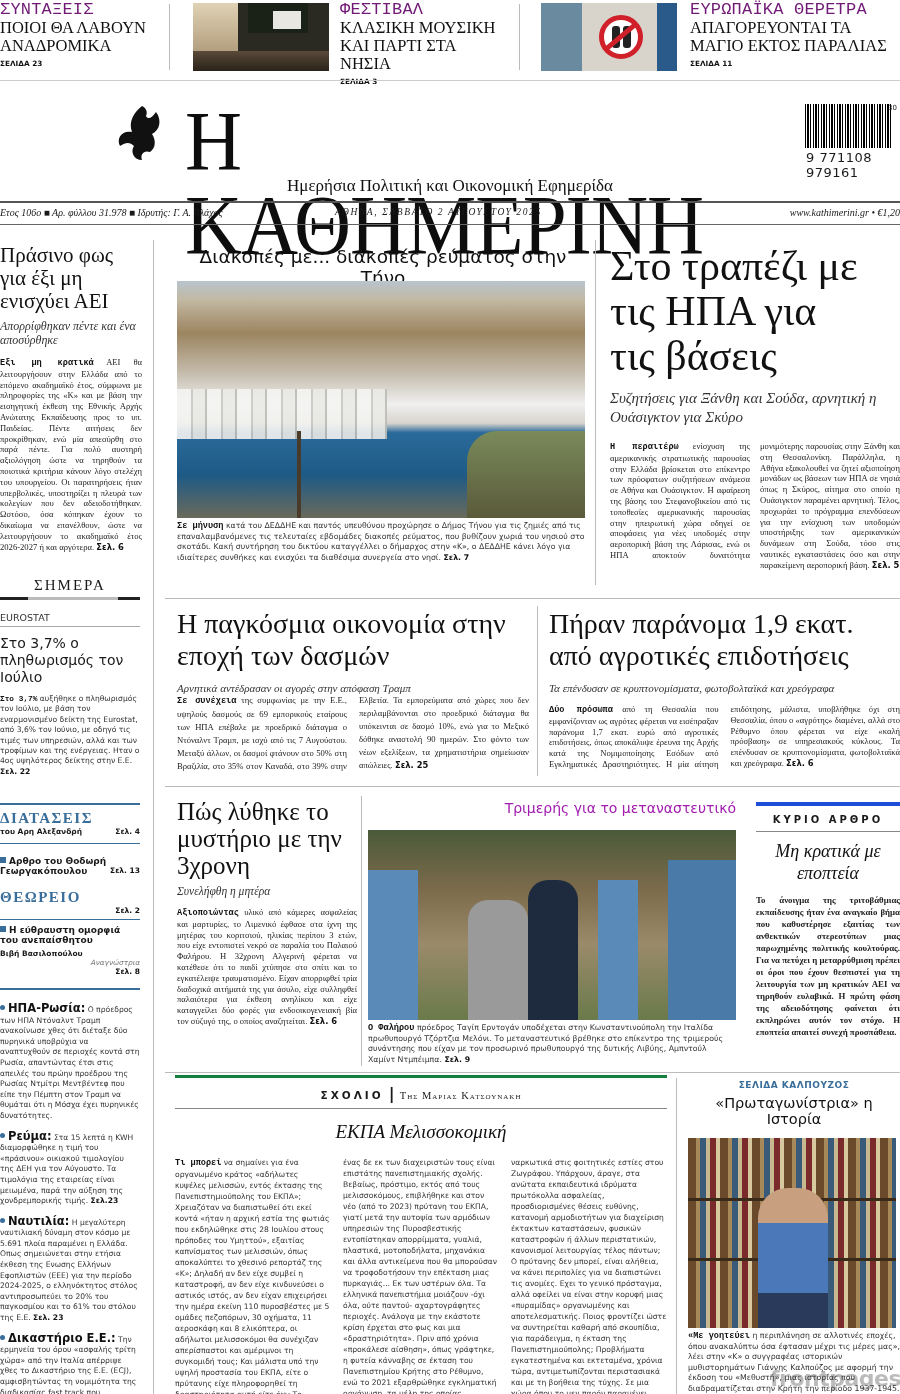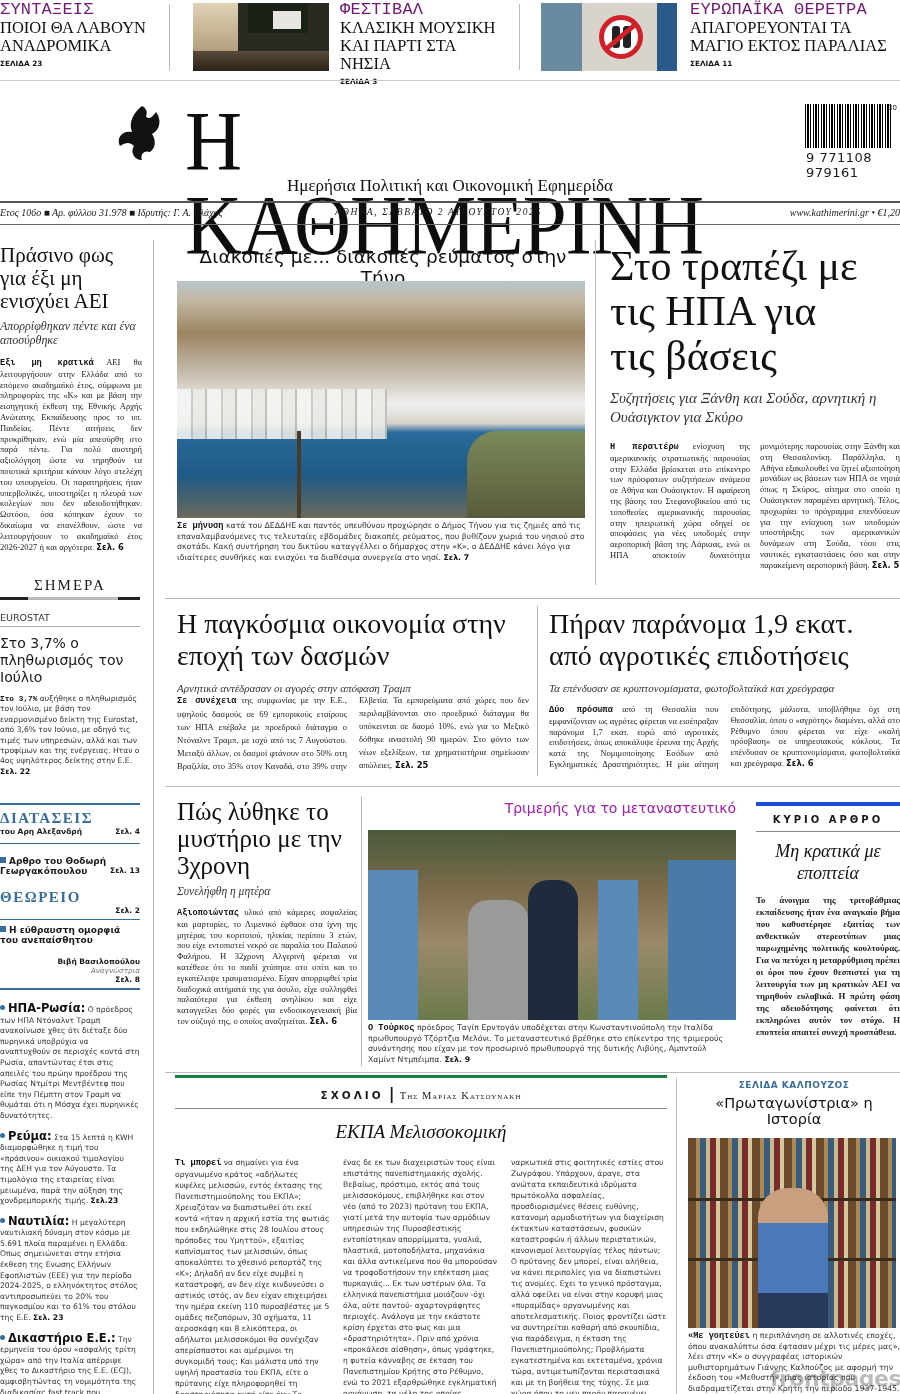--- a/index.html
+++ b/index.html
@@ -116,21 +116,21 @@
   <span class="bullet-sq"></span><span>Αρθρο του Θοδωρή Γεωργακόπουλου</span>
   <div class="page" style="text-align:right;margin-top:-10px;font-size:7.5px;">Σελ. 13</div>
 </div>
 <div class="abs" style="left:0;top:889px;width:140px;">
   <div class="sidebar-box-title">ΘΕΩΡΕΙΟ</div>
   <div class="page" style="text-align:right;font-size:7.5px;">Σελ. 2</div>
 </div>
 <div class="hline" style="left:0;top:919px;width:140px;background:#3a6e9a;"></div>
 <div class="abs" style="left:0;top:925px;width:140px;font-size:9px;font-weight:bold;">
   <span class="bullet-sq"></span><span>Η εύθραυστη ομορφιά του ανεπαίσθητου</span>
-  <div style="text-align:right;font-size:7.5px;margin-top:12px;">Βιβή Βασιλοπούλου</div>
+  <div style="font-size:7.5px;margin-top:4px;">Βιβή Βασιλοπούλου</div>
   <div style="text-align:right;font-size:7.3px;font-style:italic;font-weight:normal;color:#777;">Αναγνώστρια</div>
   <div class="page" style="text-align:right;font-size:7.5px;">Σελ. 8</div>
 </div>
 <div class="hline" style="left:0;top:988px;width:140px;height:2px;background:#3a6e9a;"></div>
 
 <div class="abs body-sans" style="left:0;top:1003px;width:140px;font-size:7.6px;line-height:10.6px;">
   <div style="margin-bottom:9px;"><span class="dot"></span><span class="brief-title">ΗΠΑ-Ρωσία:</span> <span>Ο πρόεδρος των ΗΠΑ Ντόναλντ Τραμπ ανακοίνωσε χθες ότι διέταξε δύο πυρηνικά υποβρύχια να αναπτυχθούν σε περιοχές κοντά στη Ρωσία, απαντώντας έτσι στις απειλές του πρώην προέδρου της Ρωσίας Ντμίτρι Μεντβέντεφ που είπε την Πέμπτη στον Τραμπ να θυμάται ότι η Μόσχα έχει πυρηνικές δυνατότητες.</span></div>
   <div style="margin-bottom:9px;"><span class="dot"></span><span class="brief-title">Ρεύμα:</span> <span>Στα 15 λεπτά η KWH διαμορφώθηκε η τιμή του «πράσινου» οικιακού τιμολογίου της ΔΕΗ για τον Αύγουστο. Τα τιμολόγια της εταιρείας είναι μειωμένα, παρά την αύξηση της χονδρεμπορικής τιμής.</span> <span class="page" style="font-size:7.6px">Σελ.23</span></div>
   <div style="margin-bottom:9px;"><span class="dot"></span><span class="brief-title">Ναυτιλία:</span> <span>Η μεγαλύτερη ναυτιλιακή δύναμη στον κόσμο με 5.691 πλοία παραμένει η Ελλάδα. Οπως σημειώνεται στην ετήσια έκθεση της Ενωσης Ελλήνων Εφοπλιστών (ΕΕΕ) για την περίοδο 2024-2025, ο ελληνόκτητος στόλος αντιπροσωπεύει το 20% του παγκοσμίου και το 61% του στόλου της Ε.Ε.</span> <span class="page" style="font-size:7.6px">Σελ. 23</span></div>
   <div><span class="dot"></span><span class="brief-title">Δικαστήριο Ε.Ε.:</span> <span>Την ερμηνεία του όρου «ασφαλής τρίτη χώρα» από την Ιταλία απέρριψε χθες το Δικαστήριο της Ε.Ε. (ECJ), αμφισβητώντας τη νομιμότητα της διαδικασίας fast track που εφαρμόζει η Ρώμη για τη μεταγωγή αιτούντων άσυλο και την κράτησή τους στην Αλβανία.</span> </div>
@@ -192,21 +192,21 @@
 
 <div class="abs sans" style="left:368px;top:800px;width:368px;text-align:right;font-size:14px;color:#a21caf;">Τριμερής για το μεταναστευτικό</div>
 <div class="photo" style="left:368px;top:830px;width:368px;height:190px;background:linear-gradient(180deg,#4a5a3a 0%,#7a6a4a 30%,#9a8a6a 60%,#6a7a4a 100%);">
   <div class="abs" style="left:0;top:40px;width:50px;height:150px;background:#5a8ab8;"></div>
   <div class="abs" style="left:100px;top:70px;width:60px;height:120px;background:#9a9a9a;border-radius:20px 20px 0 0;"></div>
   <div class="abs" style="left:160px;top:50px;width:50px;height:140px;background:#1e2a3e;border-radius:20px 20px 0 0;"></div>
   <div class="abs" style="left:230px;top:50px;width:40px;height:140px;background:#5a8ab8;"></div>
   <div class="abs" style="left:300px;top:30px;width:68px;height:160px;background:#4a7aa8;"></div>
 </div>
 <div class="abs body-sans" style="left:368px;top:1023px;width:368px;font-size:7.8px;line-height:10.7px;">
-  <b class="lead">Ο Τούρκος</b> <span>πρόεδρος Ταγίπ Ερντογάν υποδέχεται στην Κωνσταντινούπολη την Ιταλίδα πρωθυπουργό Τζόρτζια Μελόνι. Το μεταναστευτικό βρέθηκε στο επίκεντρο της τριμερούς συνάντησης που είχαν με τον προσωρινό πρωθυπουργό της δυτικής Λιβύης, Αμπντούλ Χαμίντ Ντμπέιμπα.</span> <span class="page" style="font-size:7.8px">Σελ. 9</span>
+  <b class="lead">Ο Φαλήρου</b> <span>πρόεδρος Ταγίπ Ερντογάν υποδέχεται στην Κωνσταντινούπολη την Ιταλίδα πρωθυπουργό Τζόρτζια Μελόνι. Το μεταναστευτικό βρέθηκε στο επίκεντρο της τριμερούς συνάντησης που είχαν με τον προσωρινό πρωθυπουργό της δυτικής Λιβύης, Αμπντούλ Χαμίντ Ντμπέιμπα.</span> <span class="page" style="font-size:7.8px">Σελ. 9</span>
 </div>
 
 <div class="abs" style="left:756px;top:802px;width:144px;border-top:4px solid #1d4ed8;">
   <div class="sans" style="font-size:10px;font-weight:bold;letter-spacing:3px;text-align:center;padding:8px 0 6px;border-bottom:1px solid #888;">ΚΥΡΙΟ ΑΡΘΡΟ</div>
   <div class="deck" style="font-size:18px;line-height:22px;text-align:center;margin-top:8px;color:#111;">Μη κρατικά με εποπτεία</div>
   <div class="body-txt" style="margin-top:10px;font-weight:bold;font-size:8.8px;line-height:12px;">Το άνοιγμα της τριτοβάθμιας εκπαίδευσης ήταν ένα αναγκαίο βήμα που καθυστέρησε εξαιτίας των ανθεκτικών στερεοτύπων μιας παρωχημένης πολιτικής κουλτούρας. Για να πετύχει η μεταρρύθμιση πρέπει οι όροι που έχουν θεσπιστεί για τη λειτουργία των μη κρατικών ΑΕΙ να τηρηθούν ευλαβικά. Η πρώτη φάση της αδειοδότησης φαίνεται ότι εκπληρώνει αυτόν τον στόχο. Η εποπτεία απαιτεί συνεχή προσπάθεια.</div>
 </div>
 
 <div class="hline" style="left:165px;top:1072px;width:735px;background:#bbb;"></div>
 

